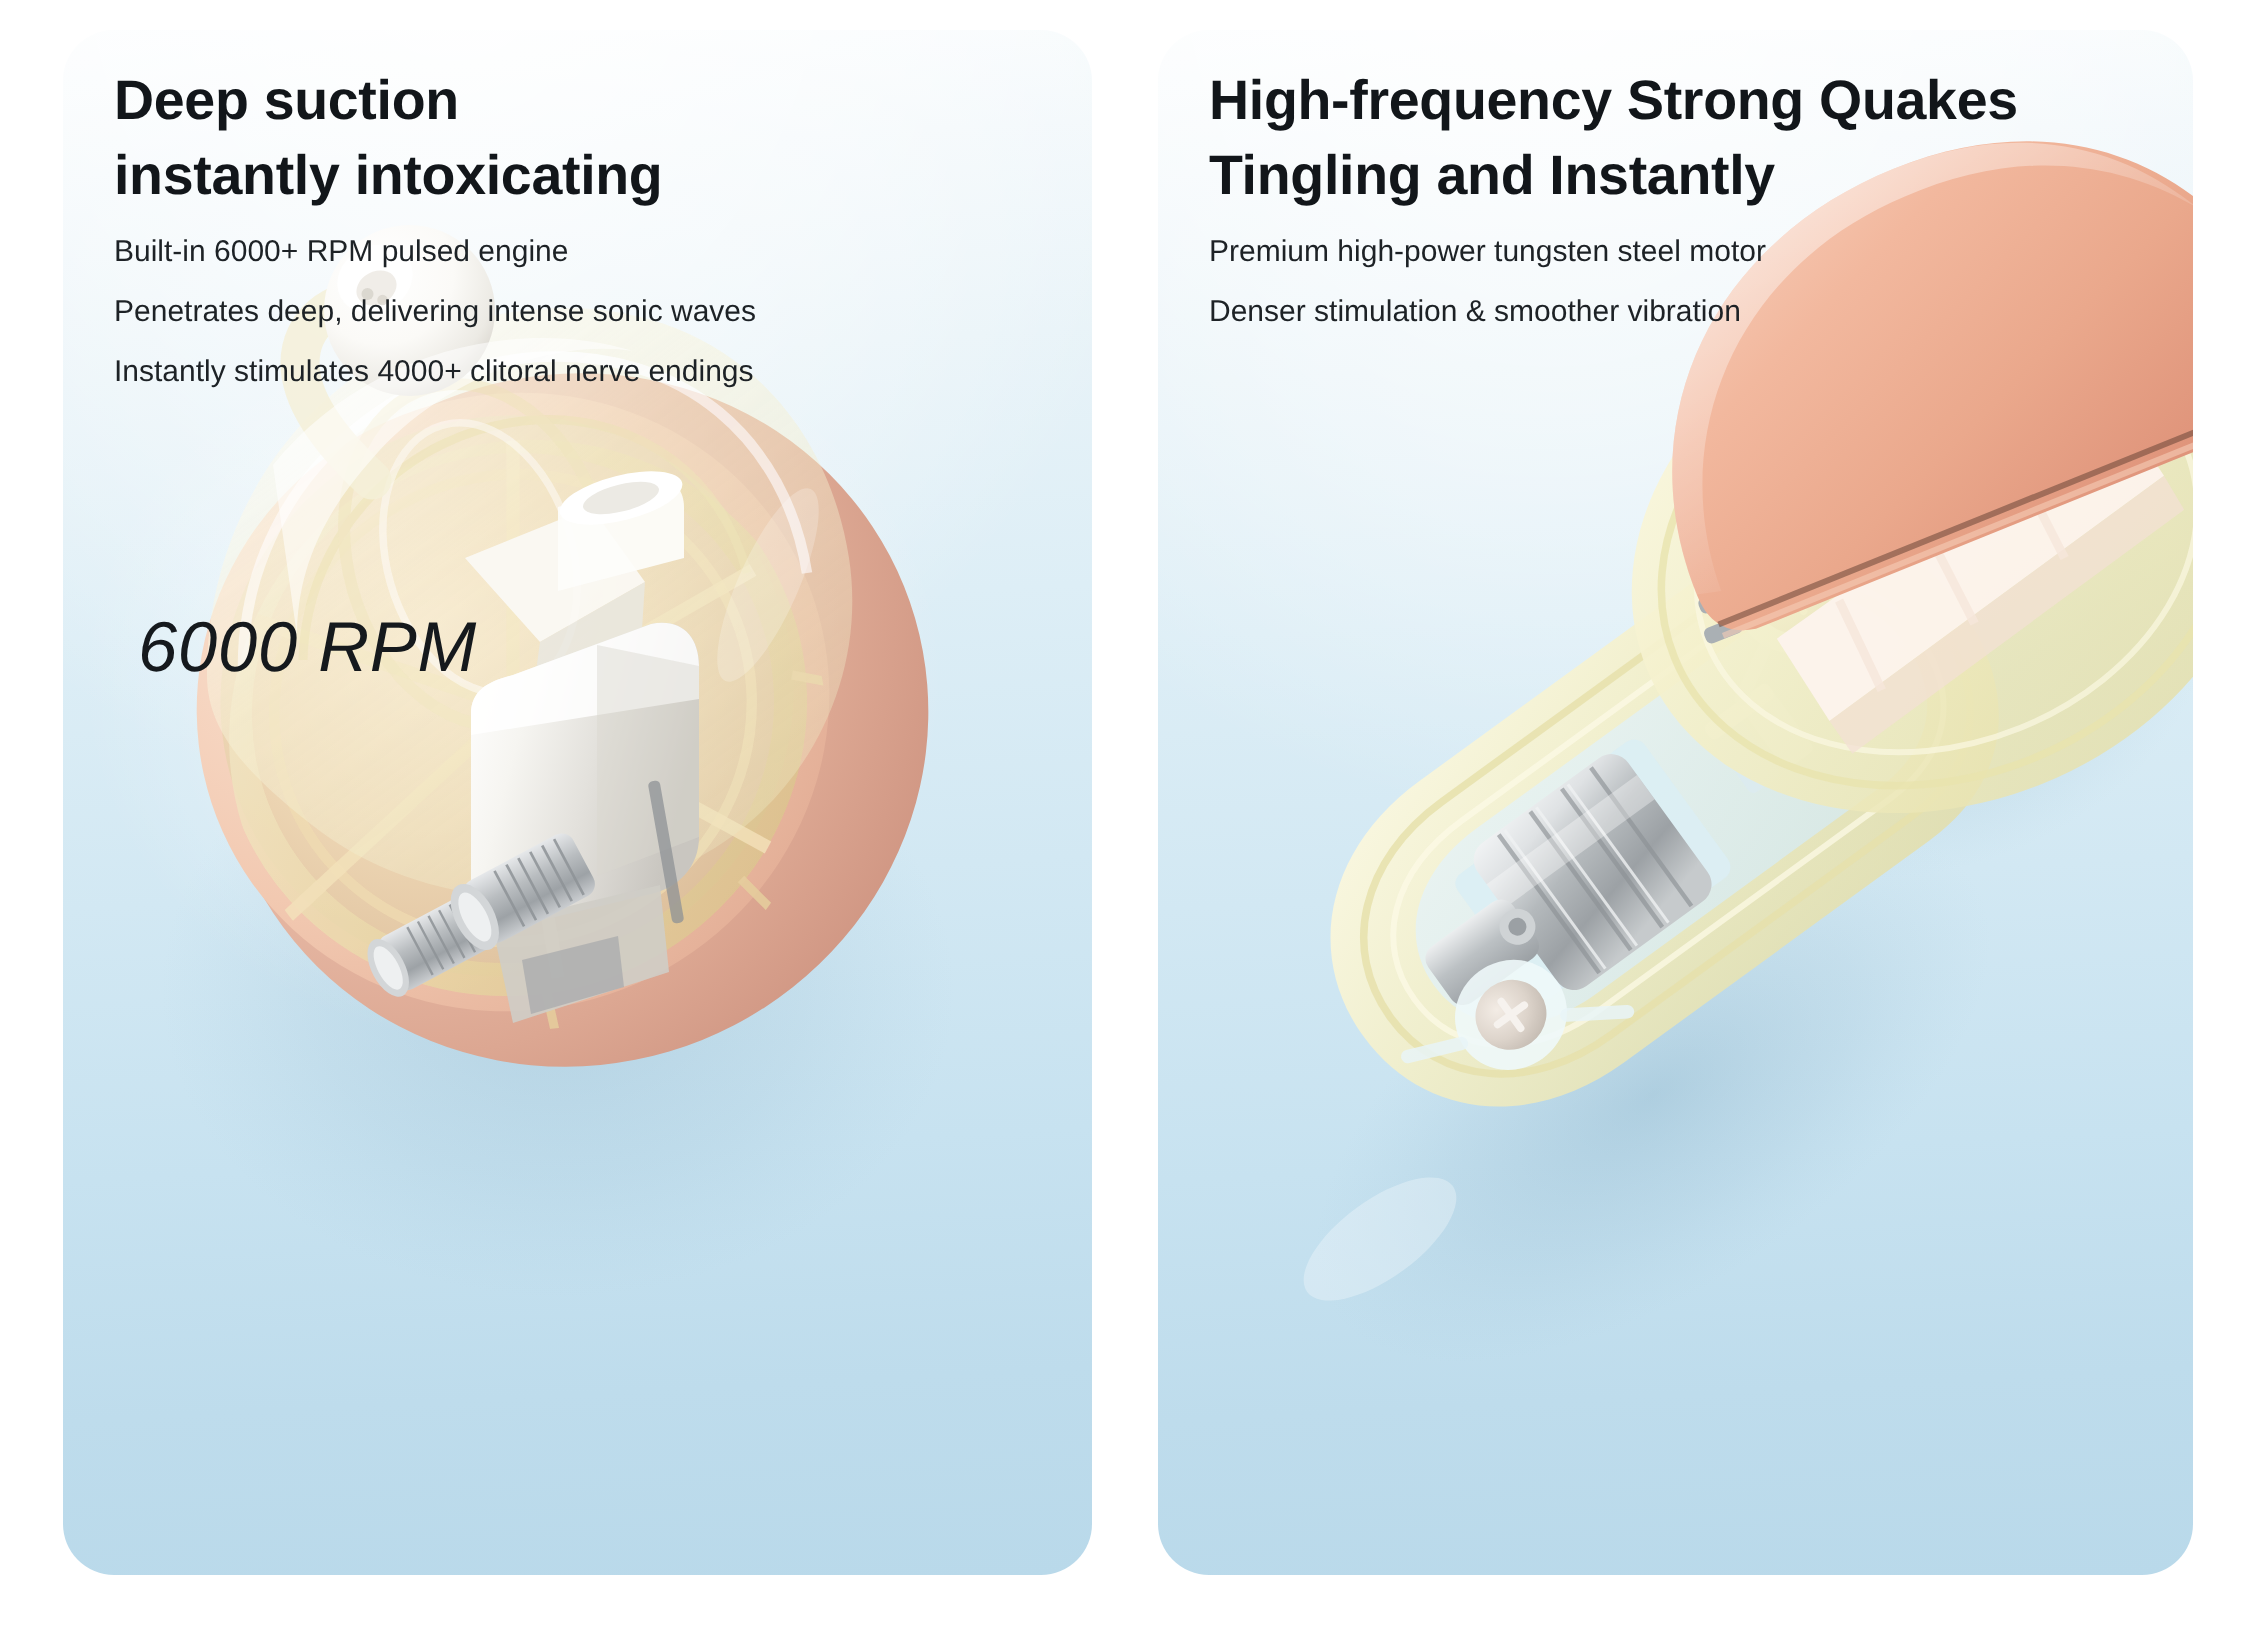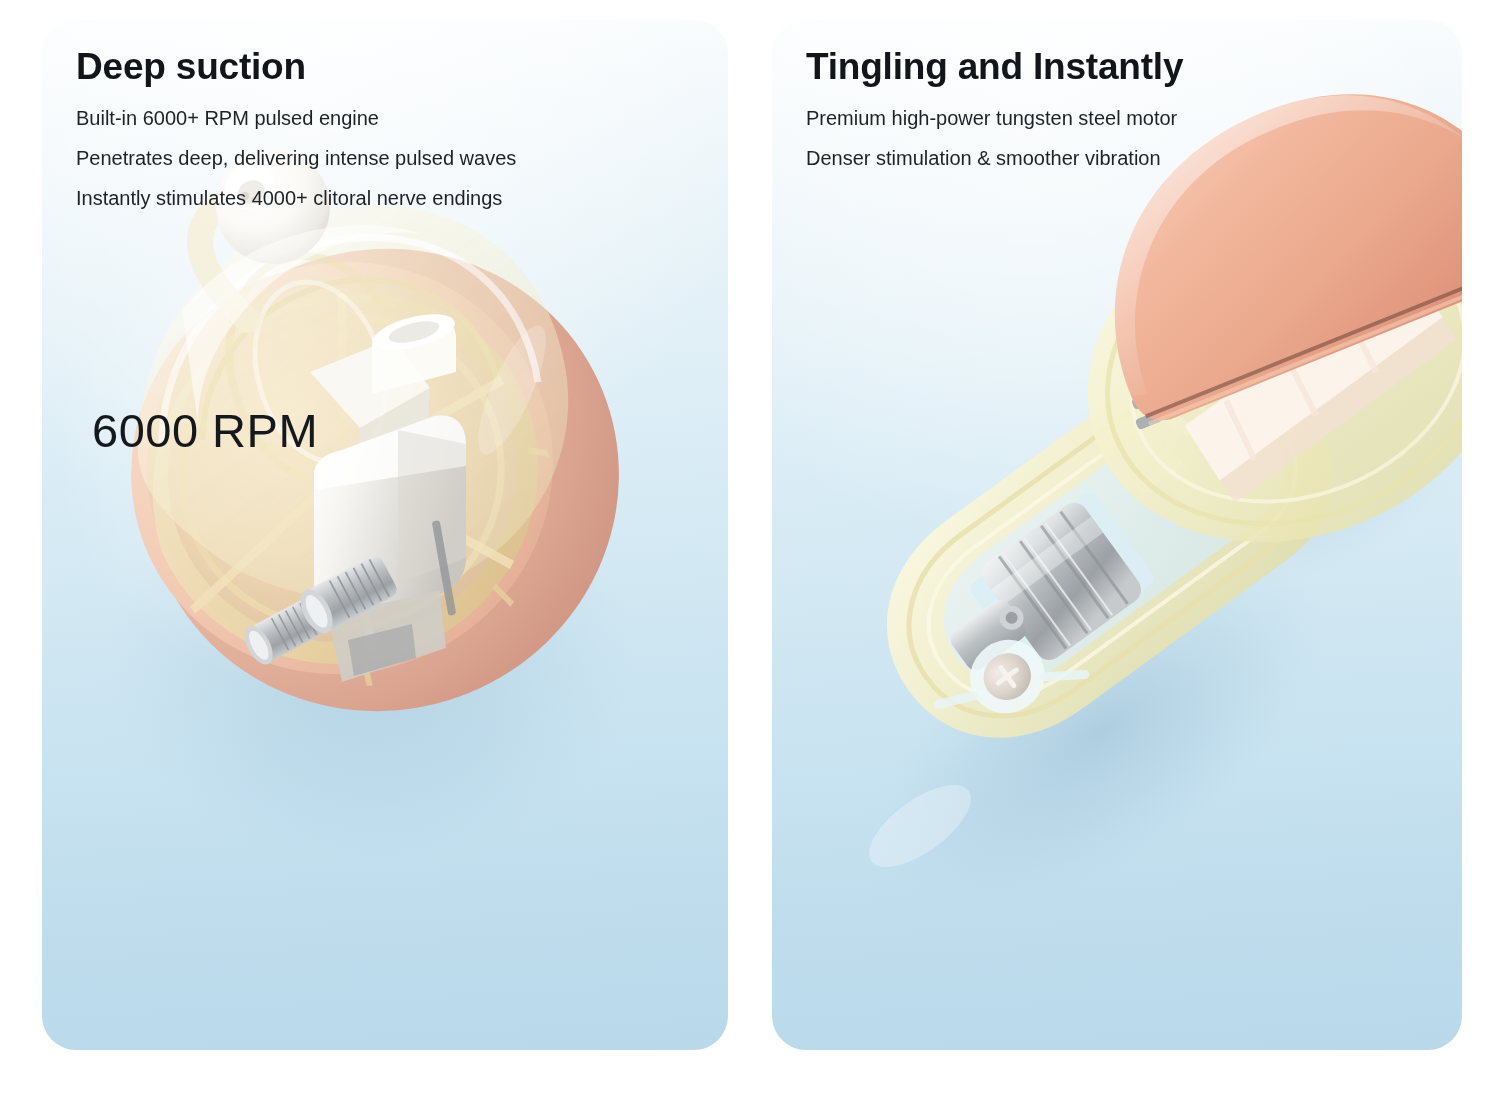--- a/index.html
+++ b/index.html
@@ -83,20 +83,21 @@
   .rpm {
     position: absolute;
     left: 50px;
     top: 380px;
     font-size: 47px;
     line-height: 62px;
     color: #15191d;
     letter-spacing: 0.5px;
     z-index: 6;
     white-space: nowrap;
+    font-style: italic;
   }
 
   
   .art {
     position: absolute;
     inset: 0;
     z-index: 3;
     pointer-events: none;
   }
   .art svg { display: block; width: 100%; height: 100%; }
@@ -285,22 +286,23 @@
 
         <path d="M140 290 C 200 216, 300 190, 380 214
                  C 330 206, 254 230, 206 286
                  C 172 324, 156 362, 156 404 Z" fill="#ffffff" opacity="0.55"></path>
         <ellipse cx="470" cy="370" rx="20" ry="70" transform="rotate(24 470 370)" fill="#ffffff" opacity="0.22"></ellipse>
       </svg>
     </div>
 
     <div class="copy">
       <div class="headline">Deep suction</div>
+      <div class="headline">instantly intoxicating</div>
       <div class="subline">Built-in 6000+ RPM pulsed engine</div>
-      <div class="subline" style="margin-top:0">Penetrates deep, delivering intense pulsed waves</div>
+      <div class="subline" style="margin-top:0">Penetrates deep, delivering intense sonic waves</div>
       <div class="subline" style="margin-top:0">Instantly stimulates 4000+ clitoral nerve endings</div>
     </div>
 
     <div class="rpm">6000 RPM</div>
   </section>
 
   <section class="panel panel-right">
 
     <div class="art">
       <svg viewBox="0 0 690 1030" preserveAspectRatio="xMidYMid slice" aria-hidden="true">
@@ -462,19 +464,20 @@
 
           <path d="M334 324 L 760 324" stroke="#6b4638" stroke-width="4" opacity="0.55"></path>
           <path d="M334 332 L 760 332" stroke="#f6cdb7" stroke-width="4" opacity="0.6"></path>
         </g>
 
         <ellipse cx="148" cy="806" rx="60" ry="26" transform="rotate(-36 148 806)" fill="#ffffff" opacity="0.3"></ellipse>
       </svg>
     </div>
 
     <div class="copy">
+      <div class="headline">High-frequency Strong Quakes</div>
       <div class="headline">Tingling and Instantly</div>
       <div class="subline">Premium high-power tungsten steel motor</div>
       <div class="subline" style="margin-top:0">Denser stimulation &amp; smoother vibration</div>
     </div>
   </section>
 
 </div>
 
 </body></html>

